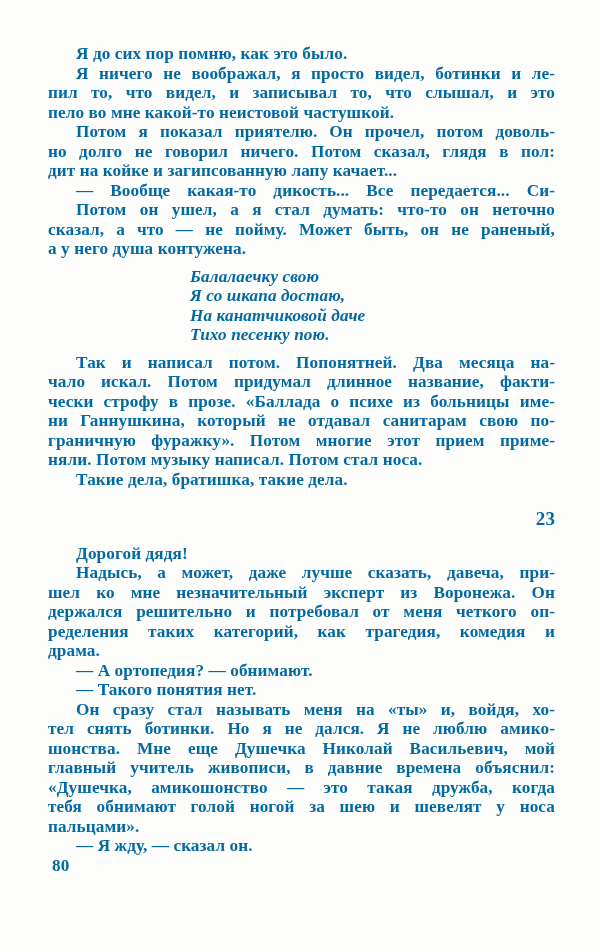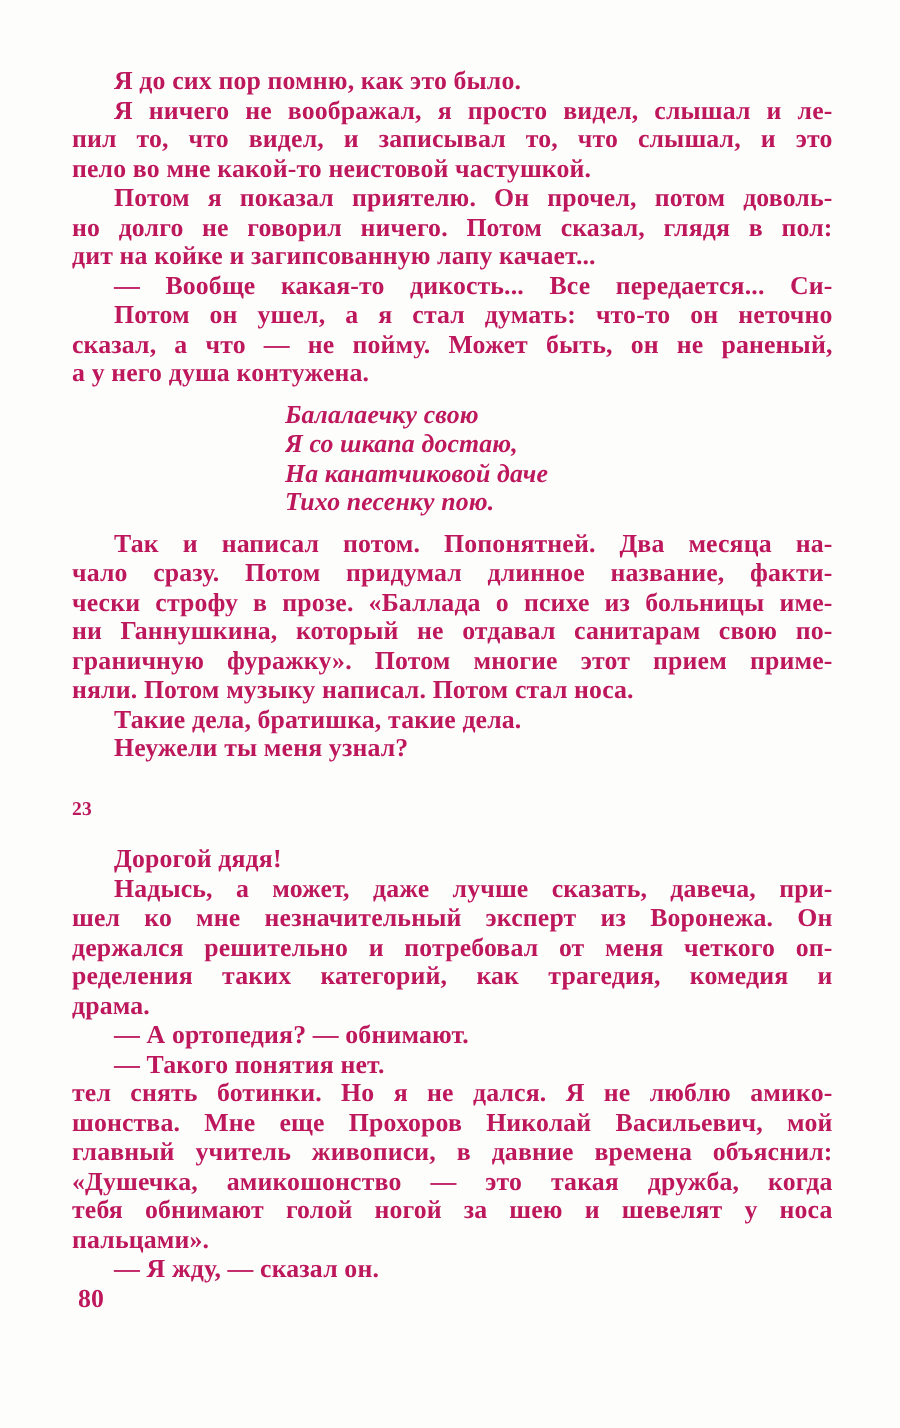--- a/index.html
+++ b/index.html
@@ -5,21 +5,21 @@
   html, body {
     margin: 0;
     padding: 0;
     background: #ffffff;
   }
   .page {
     position: relative;
     width: 600px;
     height: 952px;
     background: #fdfdfc;
-    color: #be185d;
+    color: #0369a1;
     font-family: "Liberation Serif", "DejaVu Serif", serif;
     font-weight: 700;
     font-size: 17.2px;
     line-height: 19.5px;
     letter-spacing: 0.1px;
     overflow: hidden;
   }
   .text-area {
     position: absolute;
     left: 48px;
@@ -41,41 +41,41 @@
   .line.indent { text-indent: 28px; }
   .verse {
     margin-top: 8px;
     padding-left: 142px;
     font-style: italic;
   }
   .verse + .para { margin-top: 8px; }
   .heading {
     margin-top: 20px;
     margin-bottom: 15px;
-    text-align: left;
-    font-size: 13px;
+    text-align: right;
+    font-size: 19px;
     height: 19.5px;
   }
   .page-number {
     margin-top: 0;
     padding-left: 4px;
     height: 19.5px;
   }
 </style>
 </head>
 <body>
 
 <div class="page">
   <div class="text-area">
 
   <div class="para">
         <div class="line indent">Я до сих пор помню, как это было.</div>
       </div>
       <div class="para">
-        <div class="line indent fill">Я ничего не воображал, я просто видел, слышал и ле-</div>
+        <div class="line indent fill">Я ничего не воображал, я просто видел, ботинки и ле-</div>
         <div class="line fill">пил то, что видел, и записывал то, что слышал, и это</div>
         <div class="line">пело во мне какой-то неистовой частушкой.</div>
       </div>
       <div class="para">
         <div class="line indent fill">Потом я показал приятелю. Он прочел, потом доволь-</div>
         <div class="line fill">но долго не говорил ничего. Потом сказал, глядя в  пол:</div>
       </div>
       <div class="para">
         <div class="line">дит на койке и загипсованную лапу качает...</div>
         <div class="line indent fill">— Вообще какая-то дикость... Все передается... Си-</div>
@@ -86,52 +86,50 @@
         <div class="line">а у него душа контужена.</div>
       </div>
       <div class="verse">
         <div class="line">Балалаечку свою</div>
         <div class="line">Я со шкапа достаю,</div>
         <div class="line">На канатчиковой даче</div>
         <div class="line">Тихо песенку пою.</div>
       </div>
       <div class="para">
         <div class="line indent fill">Так и написал потом. Попонятней. Два месяца на-</div>
-        <div class="line fill">чало сразу. Потом придумал длинное название, факти-</div>
+        <div class="line fill">чало искал. Потом придумал длинное название, факти-</div>
         <div class="line fill">чески строфу в прозе. «Баллада о психе из больницы име-</div>
         <div class="line fill">ни Ганнушкина, который не отдавал санитарам свою по-</div>
         <div class="line fill">граничную фуражку». Потом многие этот прием приме-</div>
         <div class="line">няли. Потом музыку написал. Потом стал носа.</div>
       </div>
       <div class="para">
         <div class="line indent">Такие дела, братишка, такие дела.</div>
-      </div>
-      <div class="para">
-        <div class="line indent">Неужели ты меня узнал?</div>
       </div>
       <div class="heading">23</div>
       <div class="para">
         <div class="line indent">Дорогой дядя!</div>
       </div>
       <div class="para">
         <div class="line indent fill">Надысь, а может, даже лучше сказать, давеча, при-</div>
         <div class="line fill">шел ко мне незначительный эксперт из Воронежа. Он</div>
         <div class="line fill">держался решительно и потребовал от меня четкого оп-</div>
         <div class="line fill">ределения таких  категорий, как трагедия,  комедия и</div>
         <div class="line">драма.</div>
       </div>
       <div class="para">
         <div class="line indent">— А ортопедия? — обнимают.</div>
       </div>
       <div class="para">
         <div class="line indent">— Такого понятия нет.</div>
       </div>
       <div class="para">
+        <div class="line indent fill">Он сразу стал называть меня на «ты» и, войдя, хо-</div>
         <div class="line fill">тел снять ботинки. Но я не дался. Я не люблю амико-</div>
-        <div class="line fill">шонства. Мне еще Прохоров Николай Васильевич, мой</div>
+        <div class="line fill">шонства. Мне еще Душечка Николай Васильевич, мой</div>
         <div class="line fill">главный учитель живописи, в давние времена объяснил:</div>
         <div class="line fill">«Душечка, амикошонство — это такая  дружба, когда</div>
         <div class="line fill">тебя обнимают голой ногой за шею и шевелят у носа</div>
         <div class="line">пальцами».</div>
       </div>
       <div class="para">
         <div class="line indent">— Я жду, — сказал он.</div>
       </div>
       <div class="page-number">80</div>
     </div>

